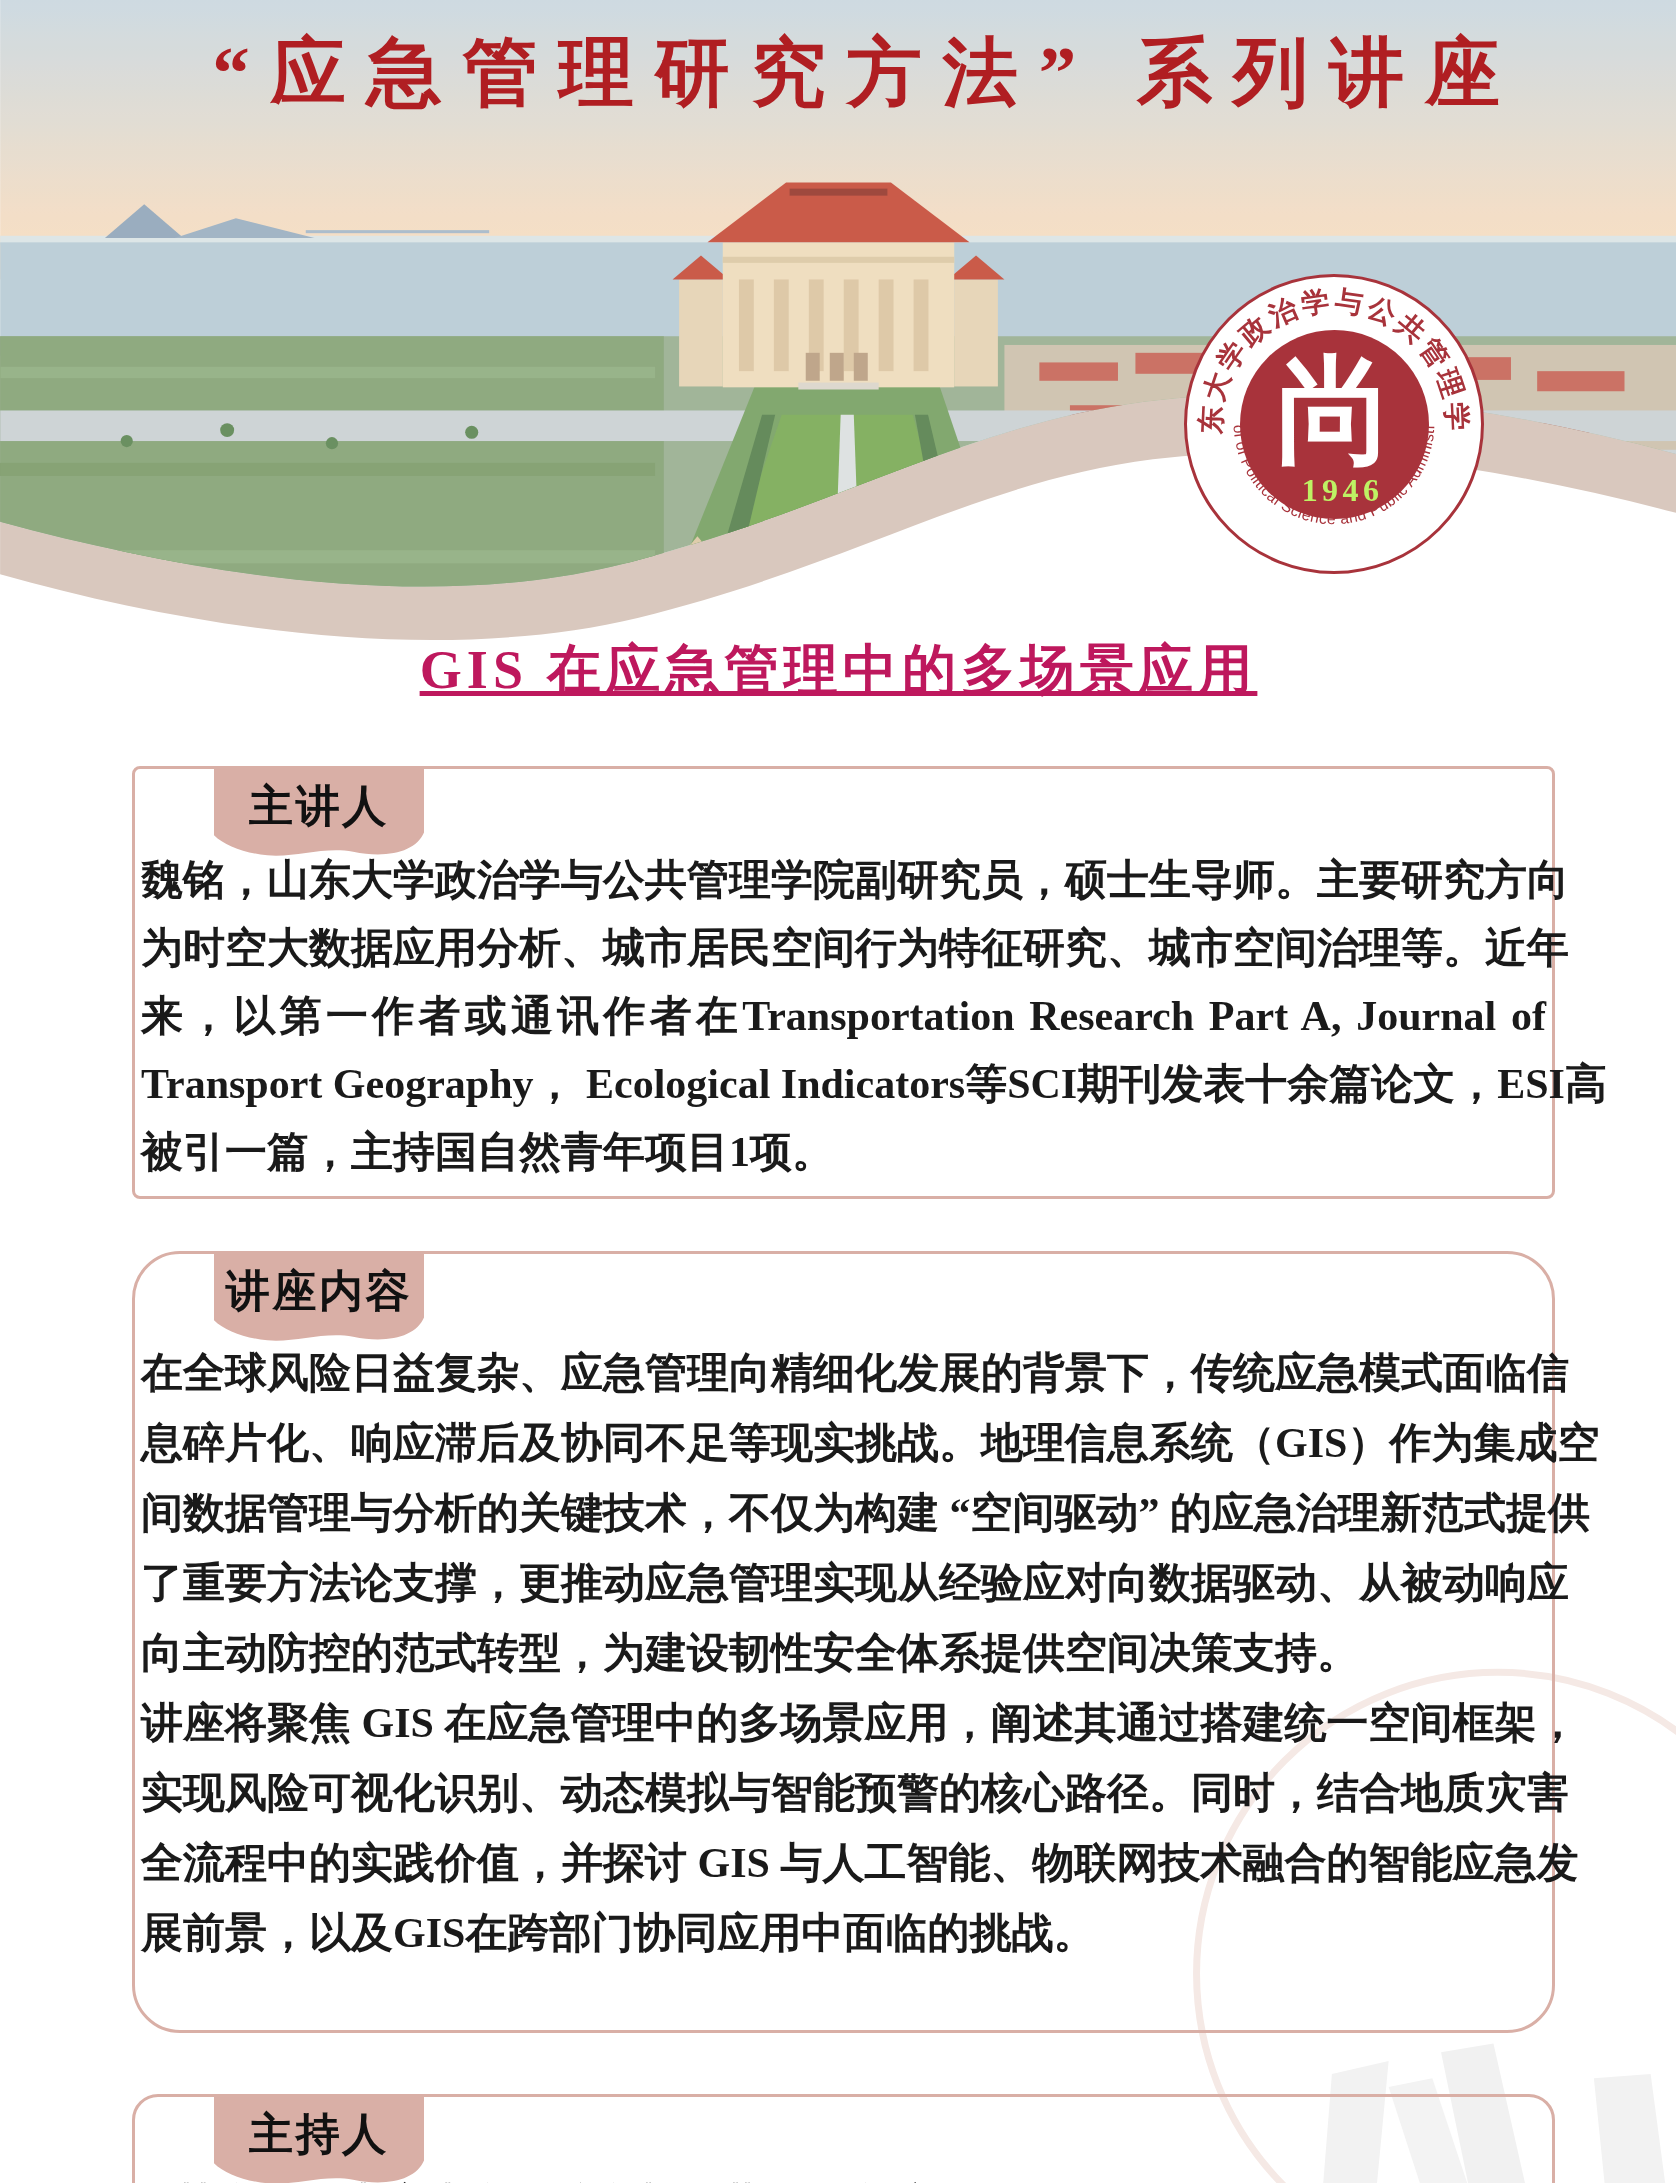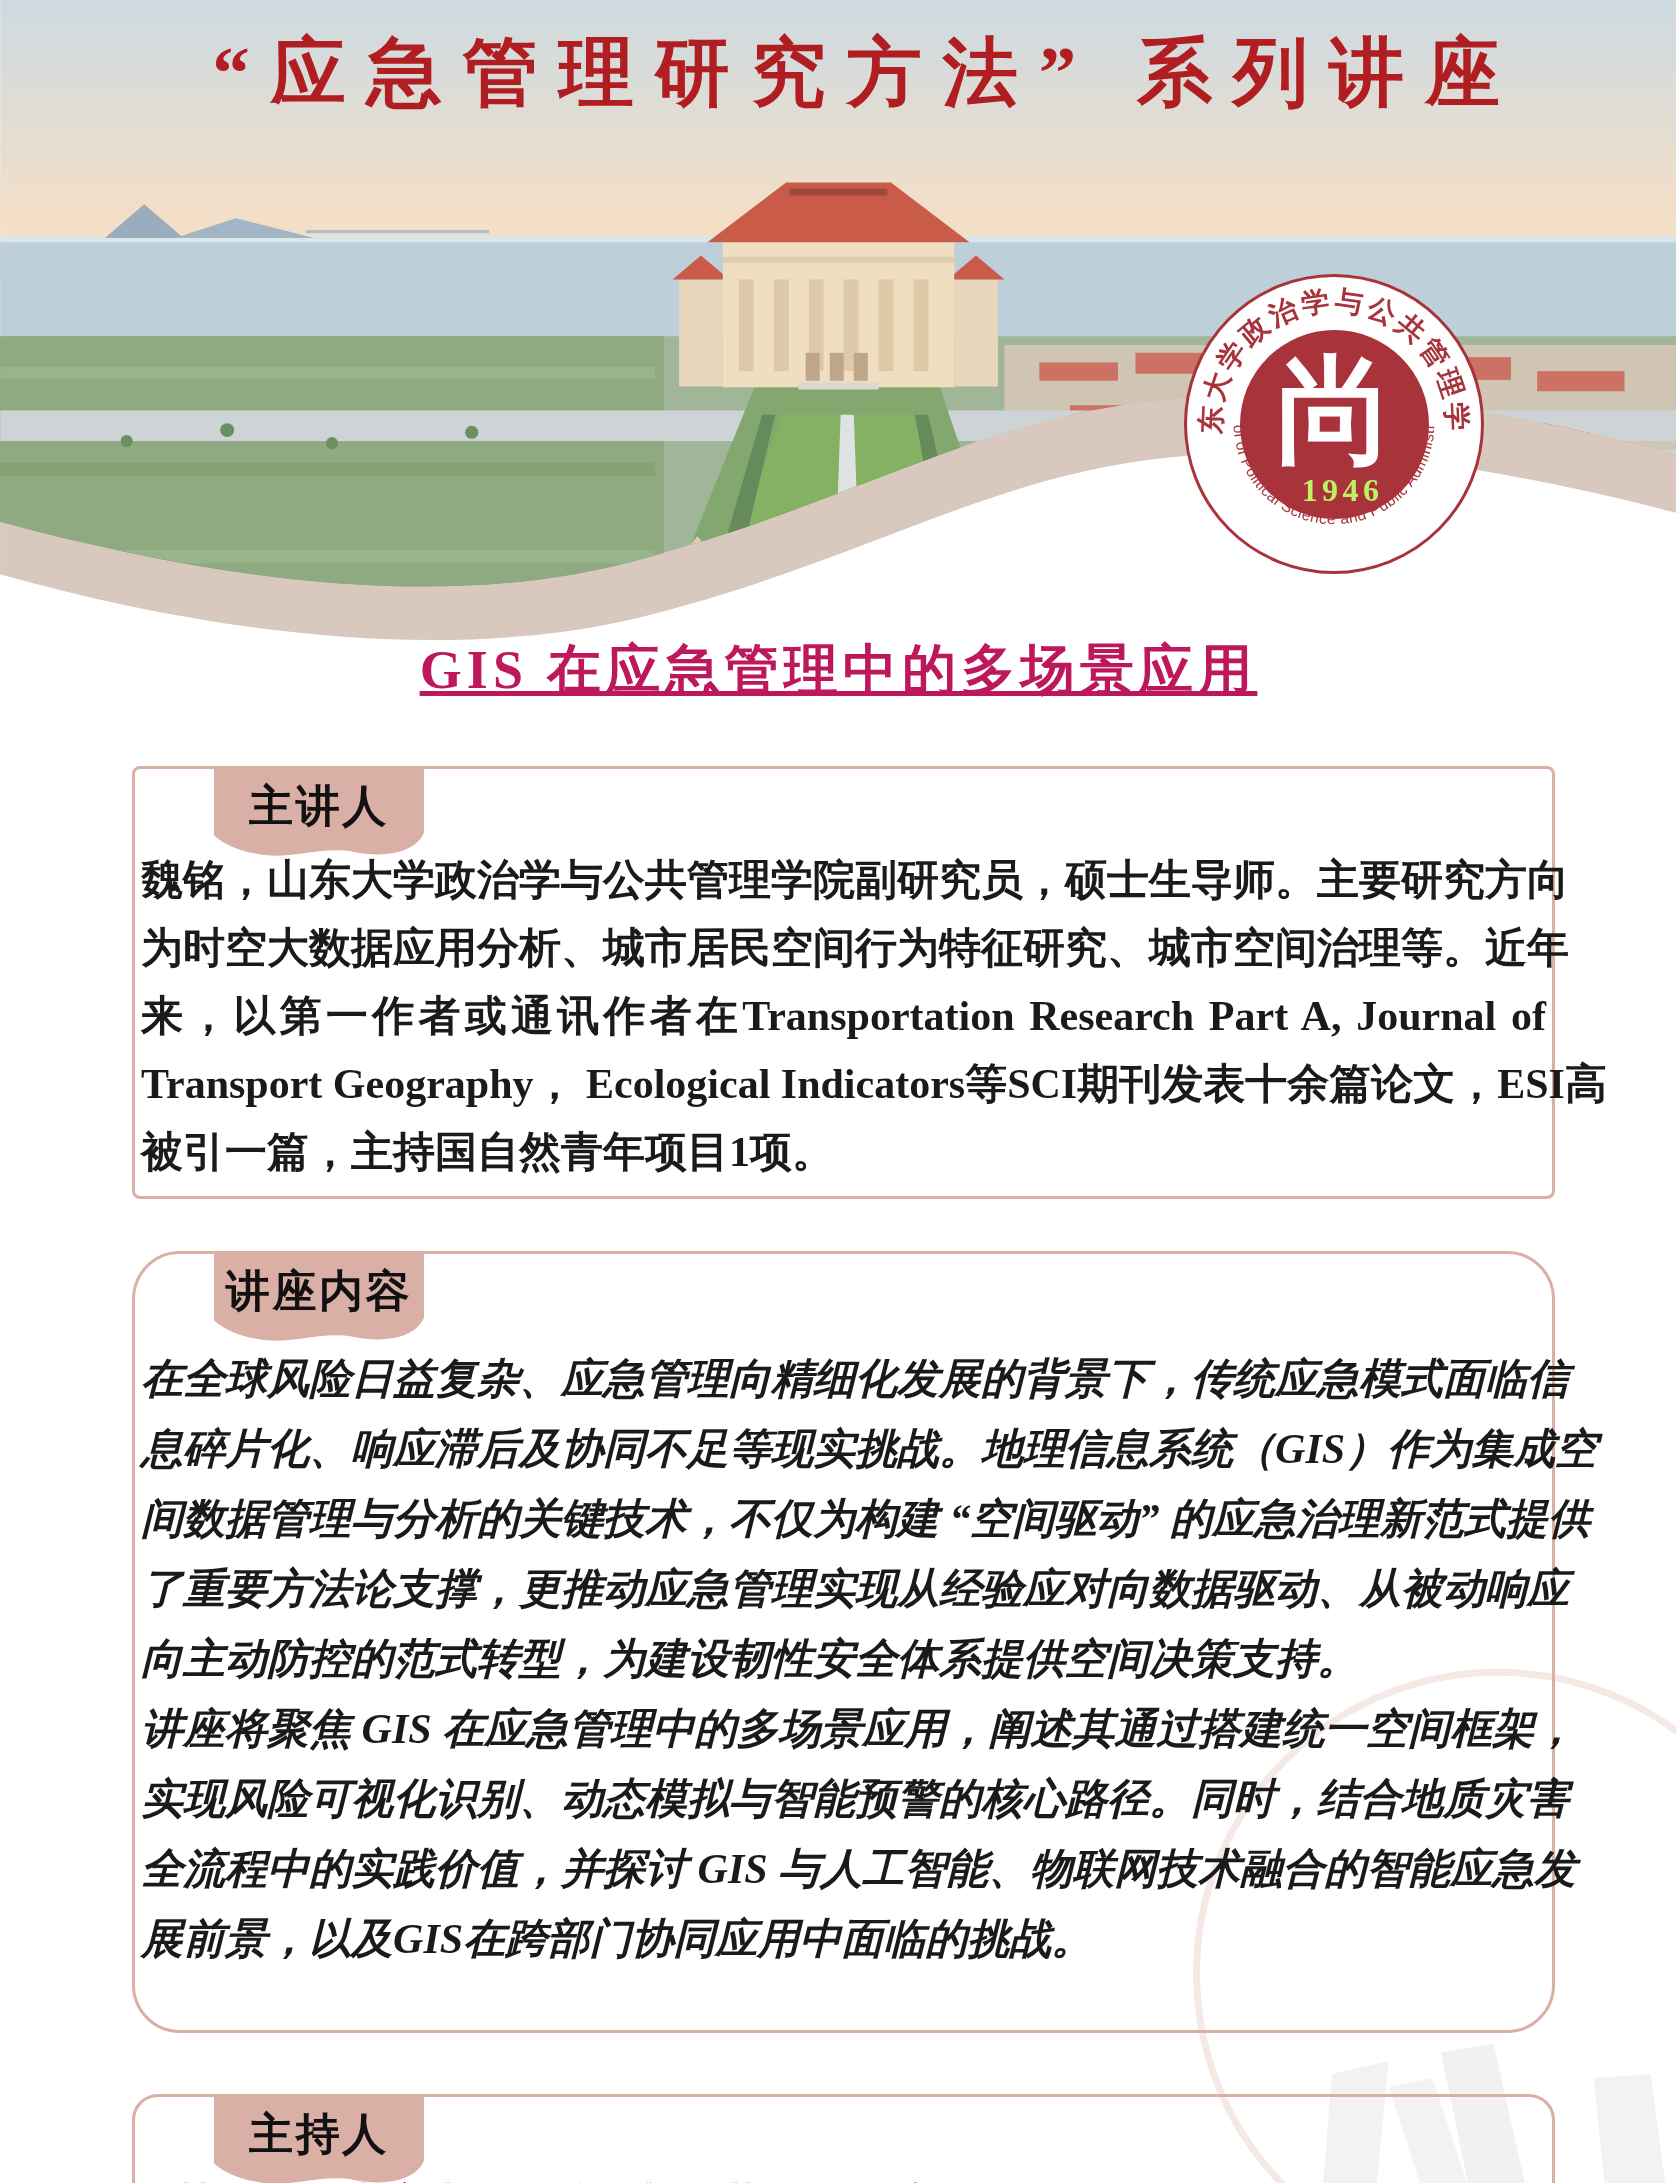--- a/index.html
+++ b/index.html
@@ -33,21 +33,21 @@
   .tab{position:absolute;left:79px;top:-3.5px;width:210px;height:92px;z-index:3;}
   .tab svg{position:absolute;inset:0;}
   .tab .tab-label{position:absolute;left:0;top:11.4px;width:100%;text-align:center;
     font-size:44px;font-weight:bold;color:#111111;letter-spacing:2.6px;}
 
   .box-text{position:absolute;left:6.1px;right:6.1px;}
   .tline{font-size:42px;font-weight:bold;line-height:68px;white-space:nowrap;
     text-align:justify;text-align-last:justify;}
   .tline.last{text-align-last:left;white-space:normal;}
   #speaker-box .box-text{top:77px;}
-  #content-box .box-text{top:90px;font-style:italic;}
+  #content-box .box-text{top:84px;}
   #content-box .tline{line-height:70px;}
 
   #host-line{position:absolute;left:40px;top:79px;font-size:42px;font-weight:bold;}
 
   
   #watermark{position:absolute;left:0;top:0;z-index:0;pointer-events:none;}
 </style>
 </head>
 <body>
 

